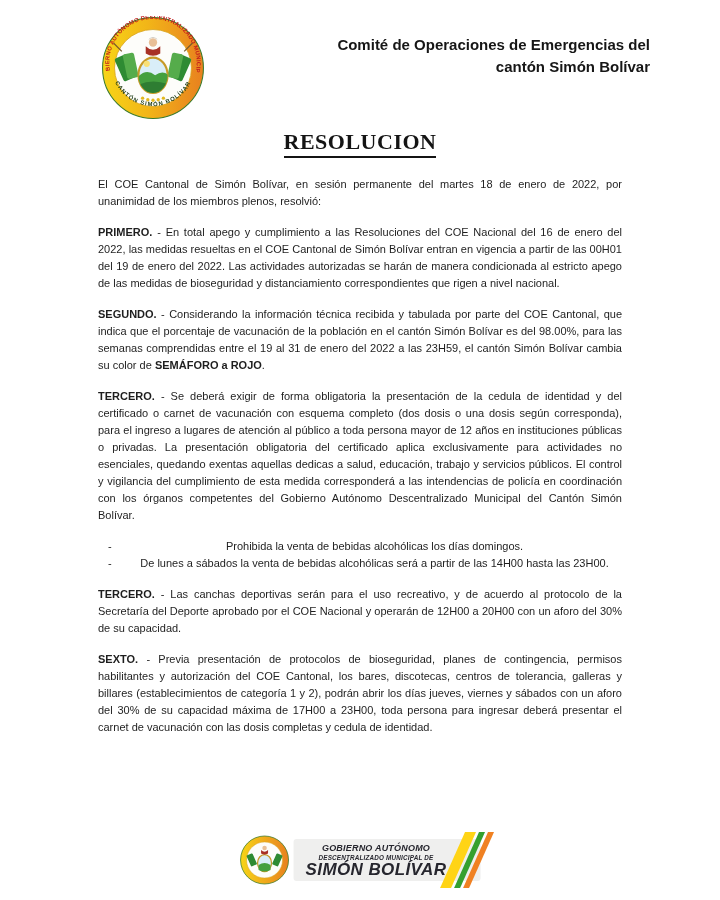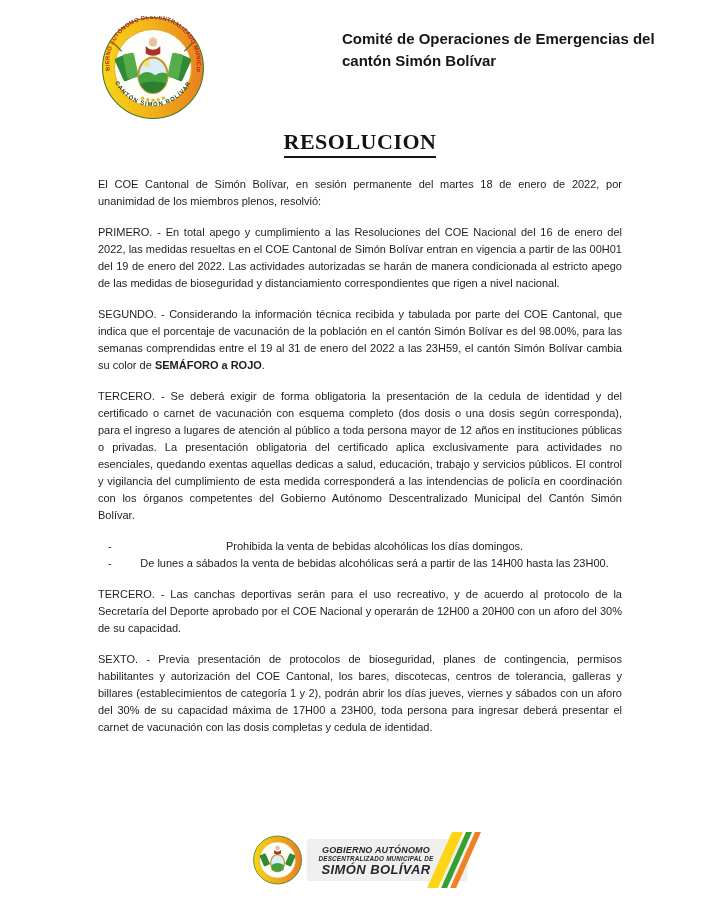--- a/index.html
+++ b/index.html
@@ -11,24 +11,24 @@
     font-family:"Liberation Sans", sans-serif;
     color:#1e1e1e;
     overflow:hidden;
     margin:0 auto;
   }
   .seal-top {
     position:absolute; left:100px; top:16px;
     width:106px; height:104px;
   }
   .header-title {
-    position:absolute; left:330px; top:28px; width:320px;
+    position:absolute; left:330px; top:34px; width:320px;
+    text-align:right;
     font-size:15px; font-weight:bold; line-height:21.5px;
     color:#161616;
-    margin-left:12px;
   }
   .doc-title {
     position:absolute; top:129px; left:0; width:100%;
     text-align:center;
     font-family:Liberation Serif, serif;
   }
   .doc-title span {
     display:inline-block;
     font-size:22px; font-weight:bold; letter-spacing:0.5px;
     color:#141414;
@@ -40,42 +40,42 @@
     font-size:11px; line-height:17px;
     text-align:justify;
     color:#1e1e1e;
   }
   .body-text p { margin:0 0 14px 0; }
   .body-text p.no-gap { margin-bottom:0; }
   .bullet-list { margin:0 0 14px 0; }
   .bullet-row { display:flex; padding-left:10px; }
   .bullet-row .dash { width:19px; flex:0 0 19px; }
   .bullet-row .b-text { flex:1; text-align:center; }
-  b.sec-label { font-weight:normal; }
+  b.sec-label { font-weight:bold; }
   .footer-logo {
     position:absolute; top:831px; left:50%;
     transform:translateX(-50%);
     display:flex; align-items:center;
     height:58px;
   }
   .seal-footer { width:50px; height:50px; flex:0 0 50px; z-index:2; }
   .footer-badge {
     position:relative;
     margin-left:4px;
     background:#efefee;
     border-radius:3px;
     height:42px;
     padding:4px 34px 4px 12px;
-    display:flex; flex-direction:column; justify-content:flex-end;
+    display:flex; flex-direction:column; justify-content:space-between;
     text-align:center;
     color:#26262e;
   }
   .footer-badge .l1 { font-size:9px;  font-weight:bold; font-style:italic; line-height:10px; letter-spacing:0.2px; }
   .footer-badge .l2 { font-size:6.3px; font-weight:bold; font-style:italic; line-height:8px; letter-spacing:0.2px; }
-  .footer-badge .l3 { font-size:13px; font-weight:bold; font-style:italic; line-height:14px; letter-spacing:0.4px; }
+  .footer-badge .l3 { font-size:17px; font-weight:bold; font-style:italic; line-height:14px; letter-spacing:0.4px; }
   .footer-stripes {
     position:absolute; right:-16px; top:-7px;
     height:56px; width:44px;
     display:flex;
   }
   .stripe { transform:skewX(-24deg); height:100%; margin-right:3px; }
   .stripe.s1 { width:11px; }
   .stripe.s2 { width:6px; }
   .stripe.s3 { width:6px; }
 </style>

